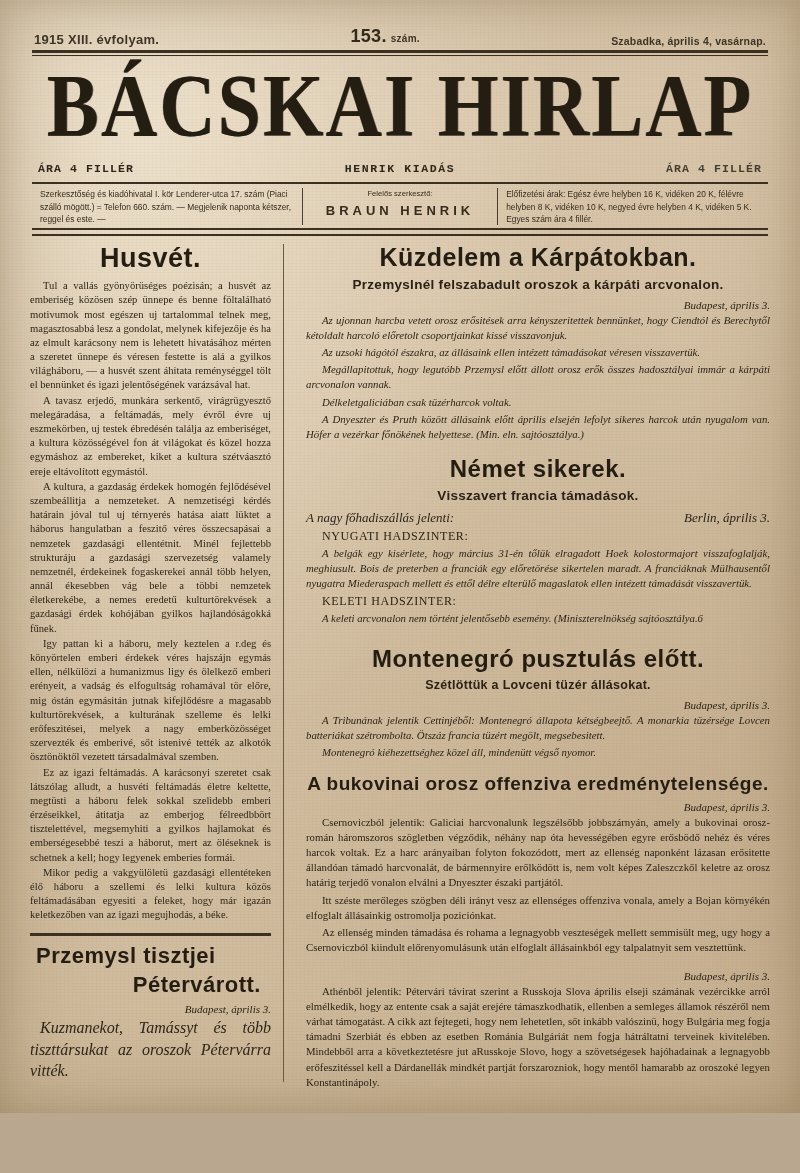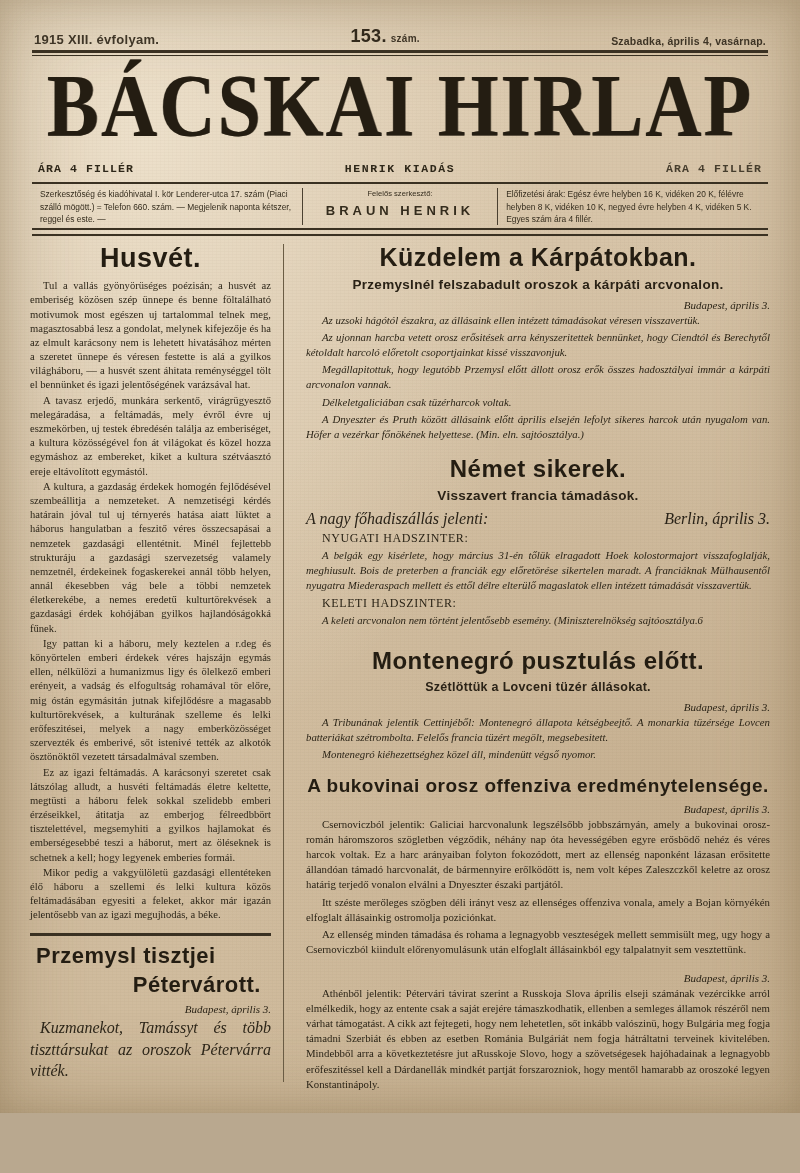--- a/index.html
+++ b/index.html
@@ -202,21 +202,21 @@
     text-align: right;
     font-style: italic;
     font-size: 11px;
     margin: 1px 0 2px 0;
     color: #2b2417;
   }
   .srcline-row {
     display: flex;
     justify-content: space-between;
     align-items: baseline;
-    font-size: 16px;
+    font-size: 13px;
     margin-bottom: 1px;
   }
   .srcline-row .left { font-style: italic; }
   .srcline-row .right { font-style: italic; }
 
   .theatre {
     font-size: 12px;
     letter-spacing: 0.6px;
     margin: 3px 0 2px 16px;
     color: #2b2417;
@@ -277,43 +277,43 @@
       <div class="col-left">
 
         <h1 class="hl hl-lead">Husvét.</h1>
 
         <div class="body">
           <p>Tul a vallás gyönyörüséges poézisán; a husvét az emberiség közösen szép ünnepe és benne föltalálható motivumok most egészen uj tartalommal telnek meg, magasztosabbá lesz a gondolat, melynek kifejezője és ha az elmult karácsony nem is lehetett hivatásához mérten a szeretet ünnepe és véresen festette is alá a gyilkos világháboru, — a husvét szent áhitata reménységgel tölt el bennünket és igazi jelentőségének varázsával hat.</p>
           <p>A tavasz erjedő, munkára serkentő, virágrügyesztő melegáradása, a feltámadás, mely évről évre uj eszmekörben, uj testek ébredésén találja az emberiséget, a kultura közösségével fon át világokat és közel hozza egymáshoz az embereket, kiket a kultura szétváasztó ereje eltávolított egymástól.</p>
           <p>A kultura, a gazdaság érdekek homogén fejlődésével szembeállitja a nemzeteket. A nemzetiségi kérdés határain jóval tul uj térnyerés hatása aiatt lüktet a háborus hangulatban a feszitő véres összecsapásai a nemzetek gazdasági ellentétnit. Minél fejlettebb strukturáju a gazdasági szervezetség valamely nemzetnél, érdekeinek fogaskerekei annál több helyen, annál ékesebben vág bele a többi nemzetek életkerekébe, a nemes eredetű kulturtörekvések a gazdasági érdek kohójában gyilkos hajlandóságokká fűnek.</p>
           <p>Igy pattan ki a háboru, mely keztelen a r.deg és könyörtelen emberi érdekek véres hajszájn egymás ellen, nélkülözi a humanizmus ligy és ölelkező emberi erényeit, a vadság és elfogultság rohamával tör előre, mig óstán egymásitán jutnak kifejlődésre a magasabb kulturtörekvések, a kulturának szelleme és lelki erőfeszitései, melyek a nagy emberközösséget szervezték és emberivé, sőt istenivé tették az alkotók ösztönöktől vezetett társadalmával szemben.</p>
           <p>Ez az igazi feltámadás. A karácsonyi szeretet csak látszólag alludt, a husvéti feltámadás életre keltette, megtüsti a háboru felek sokkal szelidebb emberi érzéseikkel, átitatja az emberjog félreedbbört tisztelettével, megsemyhiti a gyilkos hajlamokat és emberségesebbé teszi a háborut, mert az öléseknek is schetnek a kell; hogy legyenek emberies formái.</p>
-          <p>Mikor pedig a vakgyülöletü gazdasági ellentéteken élő háboru a szellemi és lelki kultura közös feltámadásában egyesiti a feleket, akkor már igazán jelentősebb van az igazi megujhodás, a béke.</p>
+          <p>Mikor pedig a vakgyülöletü gazdasági ellentéteken élő háboru a szellemi és lelki kultura közös feltámadásában egyesiti a feleket, hogy már igazán keletkezőben van az igazi megujhodás, a béke.</p>
         </div>
 
         <div class="boxed">
           <h1 class="hl hl-box l1">Przemysl tisztjei</h1>
           <h1 class="hl hl-box l2">Pétervárott.</h1>
           <div class="dateline">Budapest, április 3.</div>
           <div class="body">
             <p>Kuzmanekot, Tamássyt és több tiszttársukat az oroszok Pétervárra vitték.</p>
           </div>
         </div>
 
       </div>
 
       <div class="col-right">
 
         <section>
           <h1 class="hl hl-main">Küzdelem a Kárpátokban.</h1>
           <h2 class="sub">Przemyslnél felszabadult oroszok a kárpáti arcvonalon.</h2>
           <div class="dateline">Budapest, április 3.</div>
           <div class="body-r">
+            <p class="it">Az ujonnan harcba vetett orosz erősitések arra kényszeritettek bennünket, hogy Ciendtól és Berechytől kétoldalt harcoló előretolt csoportjainkat kissé visszavonjuk.</p>
             <p class="it">Az uzsoki hágótól északra, az állásaink ellen intézett támadásokat véresen visszavertük.</p>
-            <p class="it">Az ujonnan harcba vetett orosz erősitések arra kényszeritettek bennünket, hogy Ciendtól és Berechytől kétoldalt harcoló előretolt csoportjainkat kissé visszavonjuk.</p>
             <p class="it">Megállapitottuk, hogy legutóbb Przemysl előtt állott orosz erők összes hadosztályai immár a kárpáti arcvonalon vannak.</p>
             <p class="it">Délkeletgaliciában csak tüzérharcok voltak.</p>
             <p class="it">A Dnyeszter és Pruth között állásaink előtt április elsején lefolyt sikeres harcok után nyugalom van. Höfer a vezérkar főnökének helyettese. (Min. eln. sajtóosztálya.)</p>
           </div>
         </section>
 
         <div class="sec-gap"></div>
 
         <section>
           <h1 class="hl hl-mid">Német sikerek.</h1>
@@ -332,21 +332,21 @@
           </div>
         </section>
 
         <div class="sec-gap-lg"></div>
 
         <section>
           <h1 class="hl hl-mid">Montenegró pusztulás előtt.</h1>
           <h2 class="sub small">Szétlöttük a Lovceni tüzér állásokat.</h2>
           <div class="dateline">Budapest, április 3.</div>
           <div class="body-r">
-            <p class="it">A Tribunának jelentik Cettinjéből: Montenegró állapota kétségbeejtő. A monarkia tüzérsége Lovcen batteriákat szétrombolta. Felelős francia tüzért megölt, megsebesitett.</p>
+            <p class="it">A Tribunának jelentik Cettinjéből: Montenegró állapota kétségbeejtő. A monarkia tüzérsége Lovcen batteriákat szétrombolta. Ötszáz francia tüzért megölt, megsebesitett.</p>
             <p class="it">Montenegró kiéhezettséghez közel áll, mindenütt végső nyomor.</p>
           </div>
         </section>
 
         <div class="sec-gap"></div>
 
         <section>
           <h1 class="hl hl-wide">A bukovinai orosz offenziva eredménytelensége.</h1>
           <div class="dateline">Budapest, április 3.</div>
           <div class="body-r">

